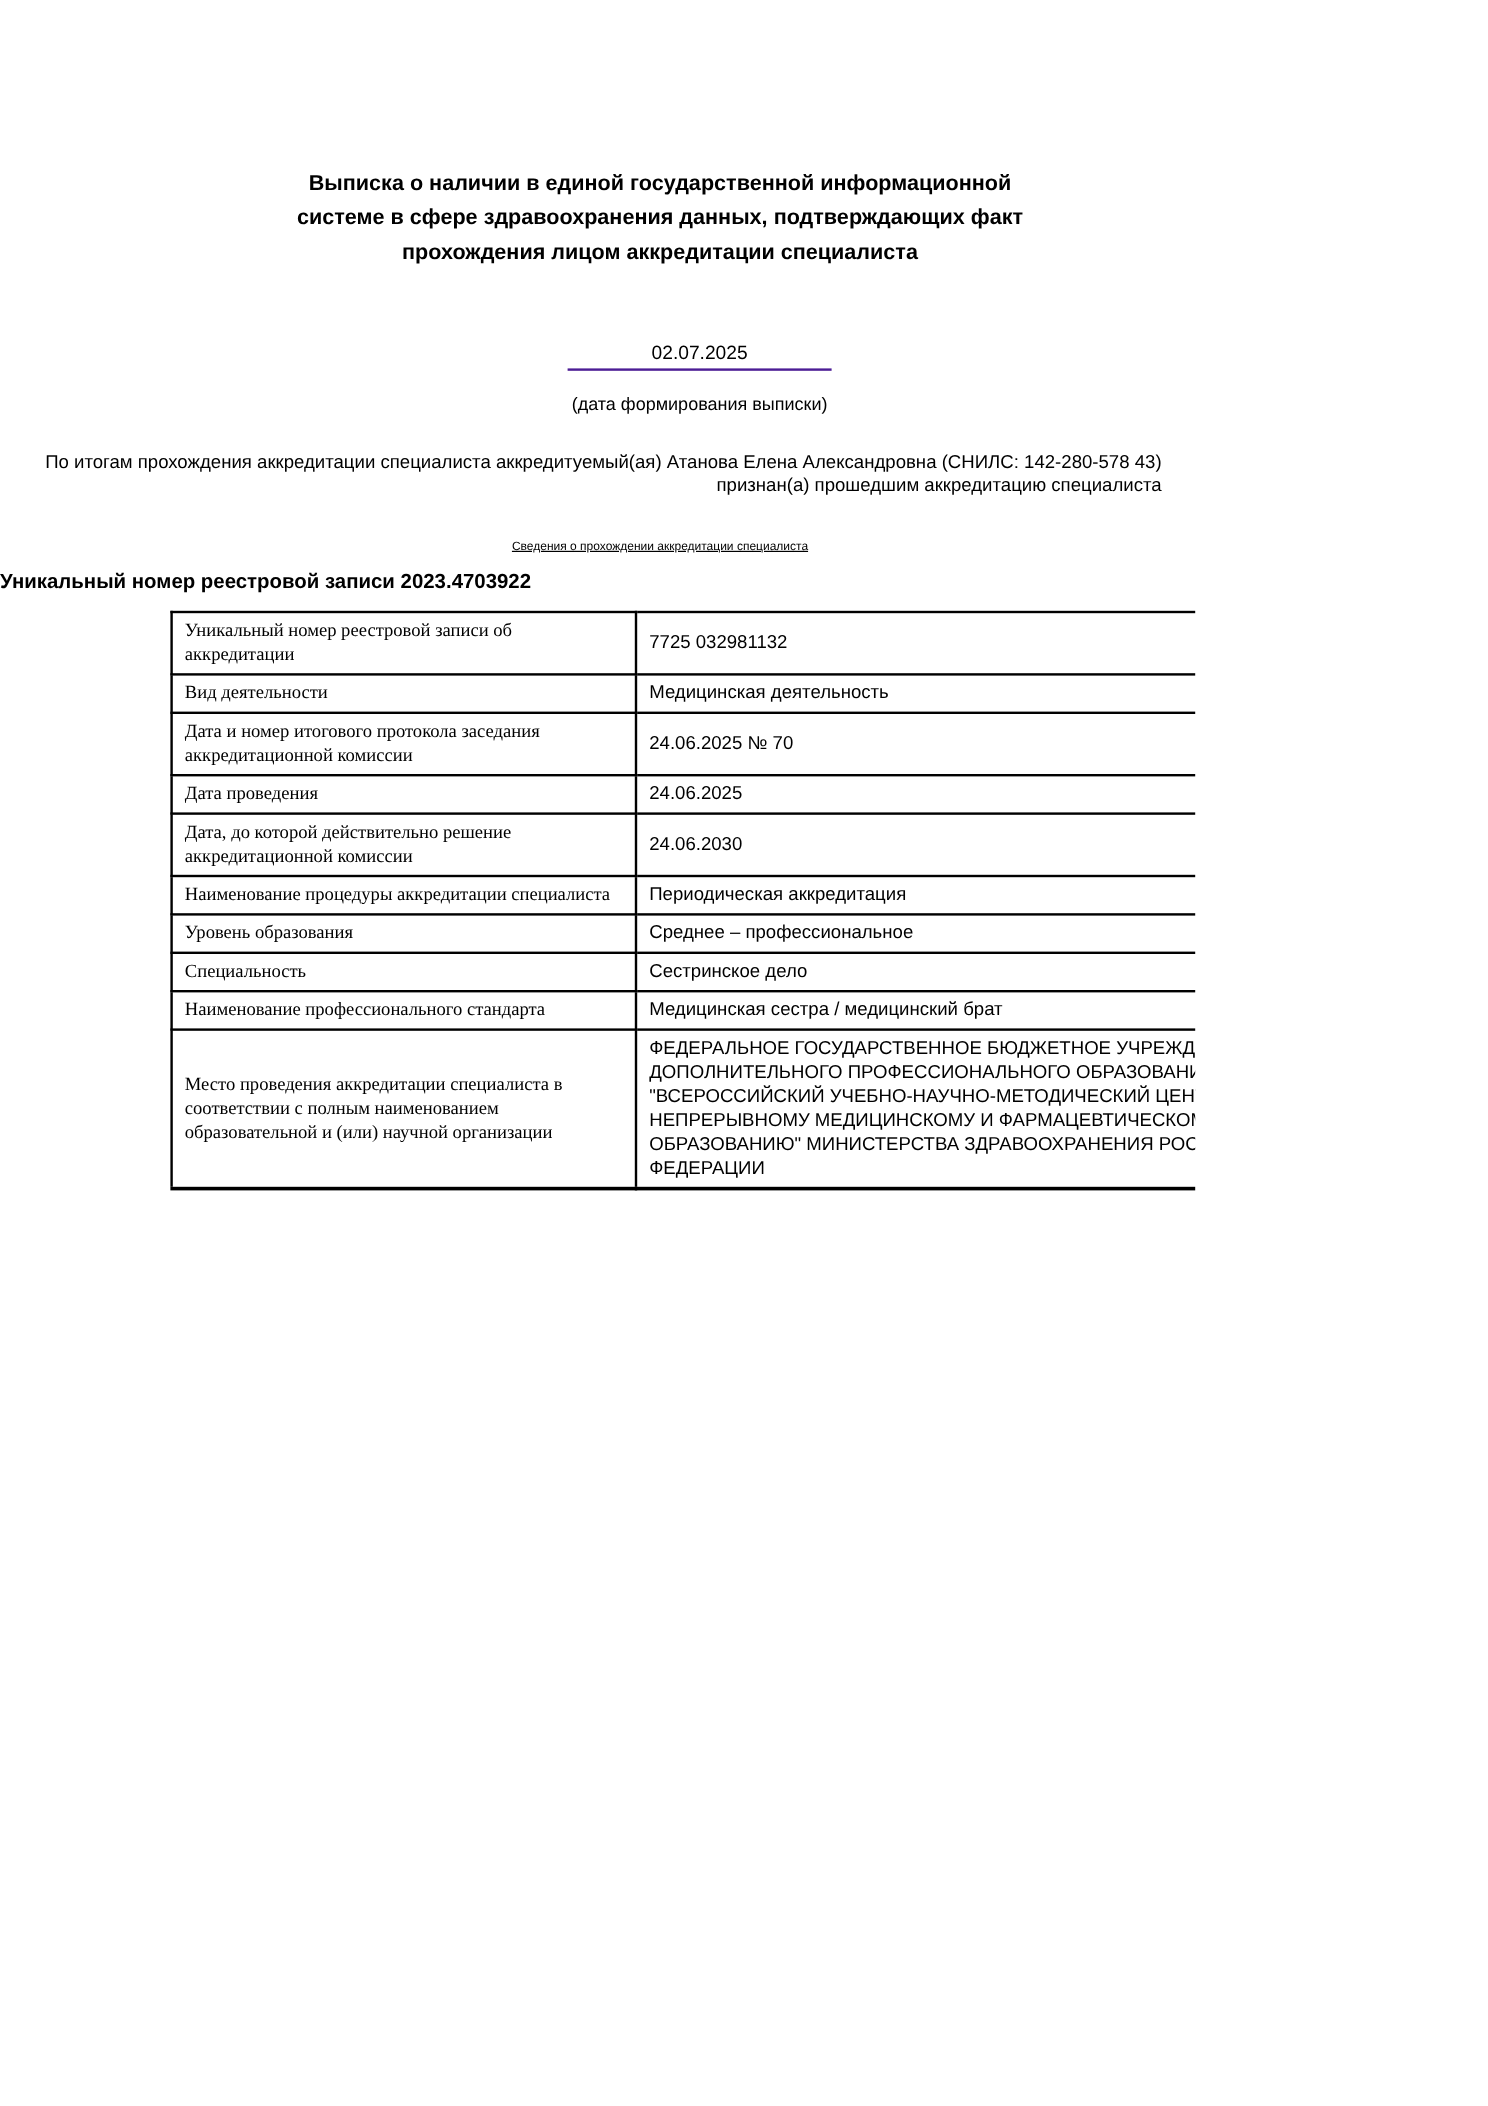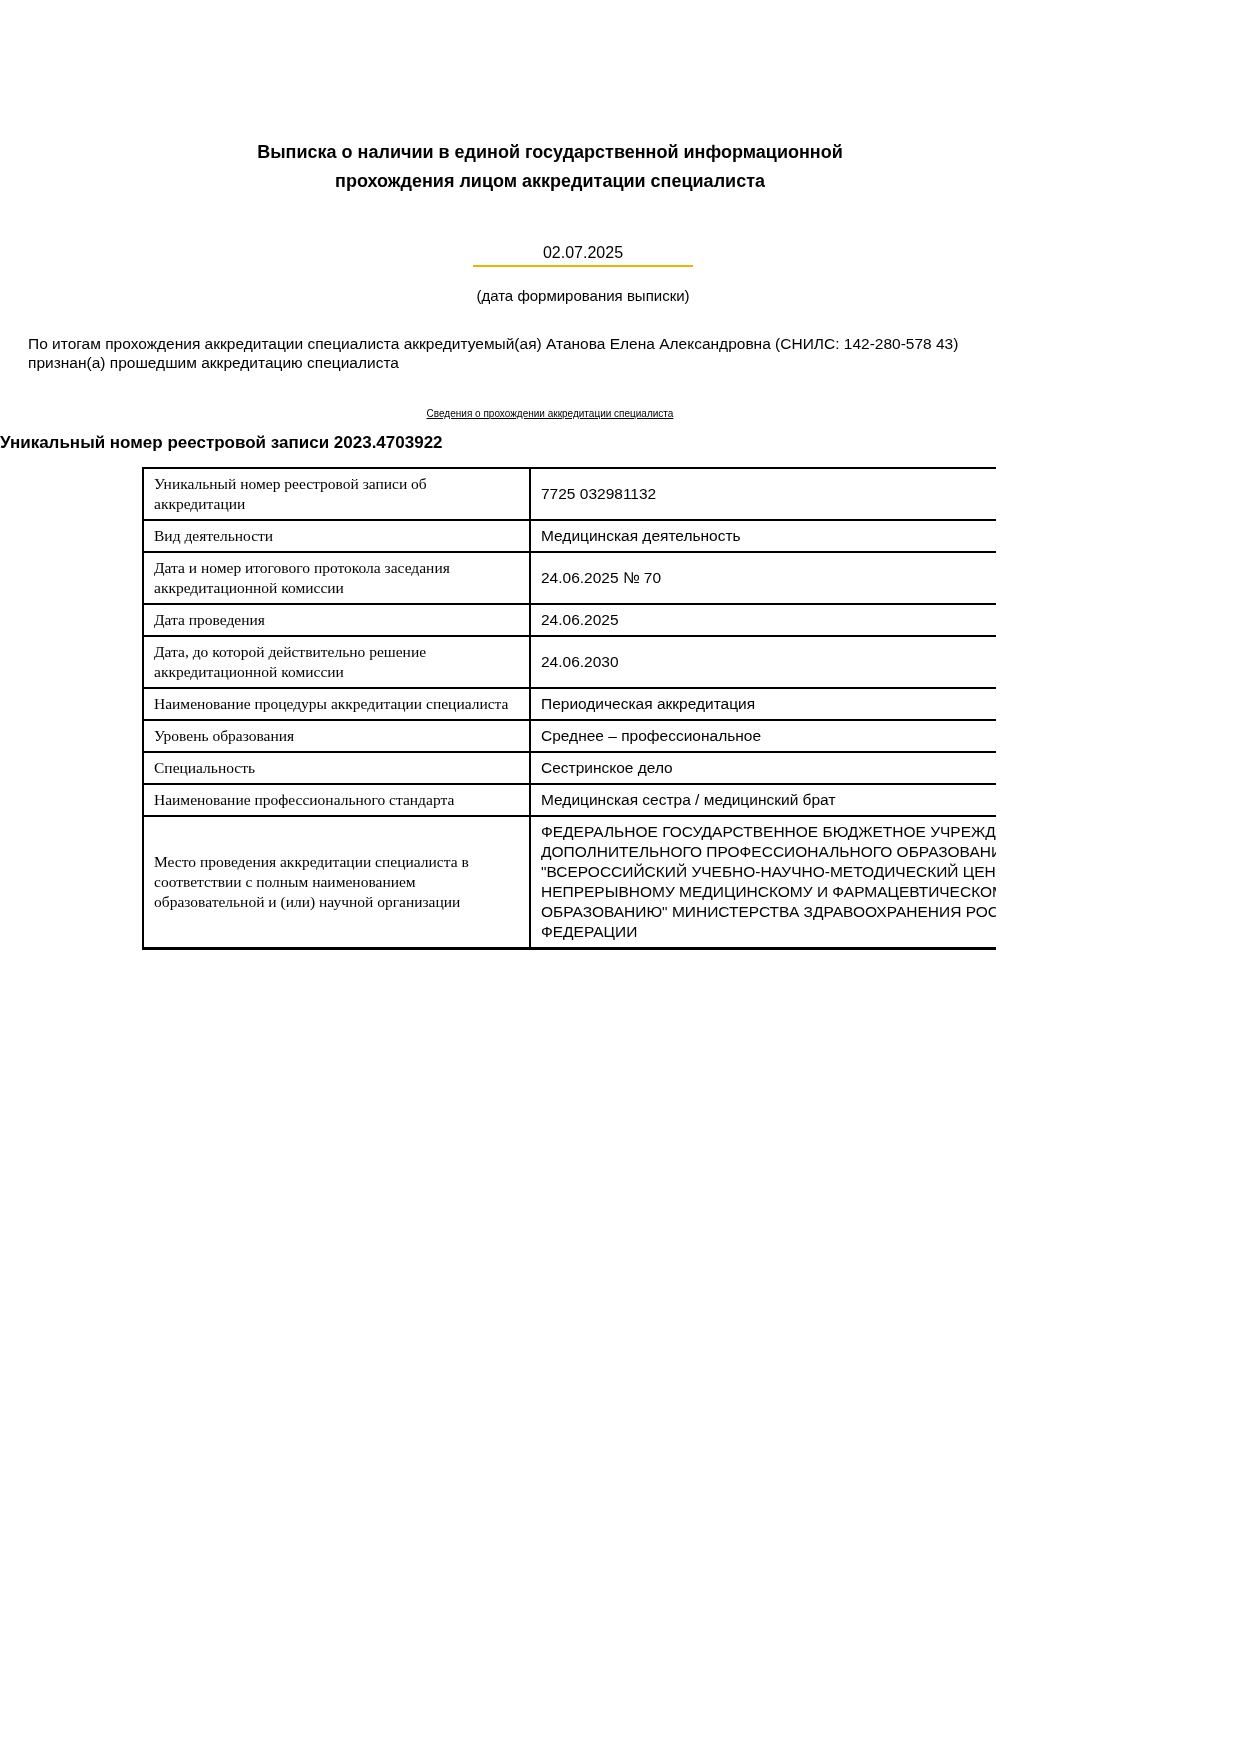--- a/index.html
+++ b/index.html
@@ -34,36 +34,37 @@
     padding-right: 303px;
     margin-top: 48px;
   }
   .date-block {
     width: 220px;
     text-align: center;
     font-size: 15px;
   }
   .date-value {
     display: block;
-    border-bottom: 2px solid #eab308;
+    border-bottom: 2px solid #4c1d95;
     padding-bottom: 3px;
     font-size: 16px;
+    margin-top: 13px;
   }
   .date-caption {
     display: block;
     margin-top: 20px;
     white-space: nowrap;
     font-size: 15px;
   }
 
   
   .intro {
     margin: 30px auto 0 auto;
     width: 940px;
-    text-align: left;
+    text-align: right;
     font-size: 15.5px;
     line-height: 19px;
   }
 
   
   .section-heading {
     margin: 36px 0 0 0;
     width: 1100px;
     text-align: center;
     font-size: 10px;
@@ -97,20 +98,21 @@
   td.col-label { width: 365px; font-family: Liberation Serif, serif; }
   td.col-value { width: 541px; }
 </style>
 </head>
 <body>
 
 <div class="page">
 
   <div class="doc-title">
     <div>Выписка о наличии в единой государственной информационной</div>
+    <div>системе в сфере здравоохранения данных, подтверждающих факт</div>
     <div>прохождения лицом аккредитации специалиста</div>
   </div>
 
   <div class="date-wrap">
     <div class="date-block">
       <span class="date-value">02.07.2025</span>
       <span class="date-caption">(дата формирования выписки)</span>
     </div>
   </div>
 

